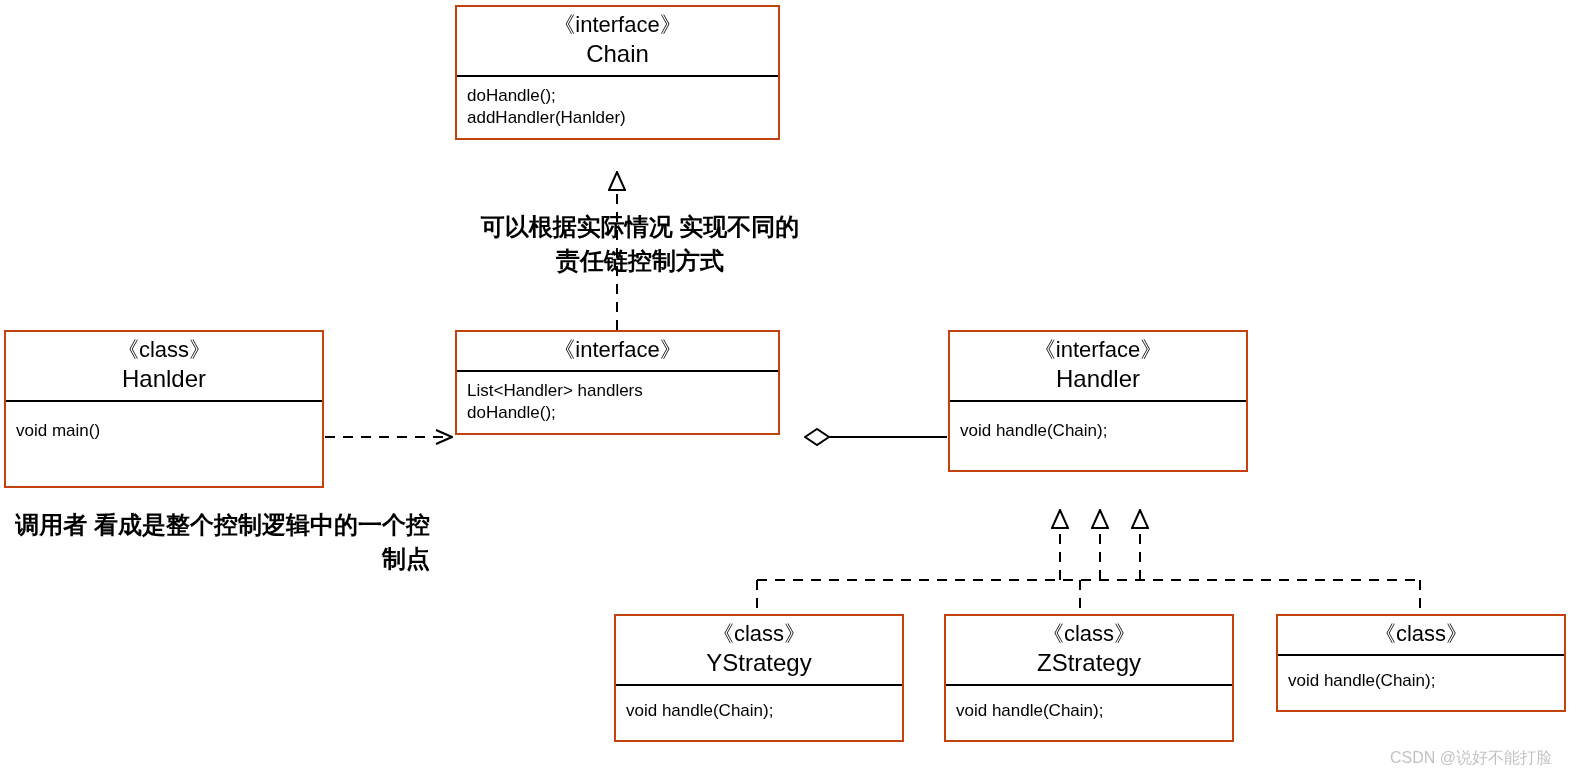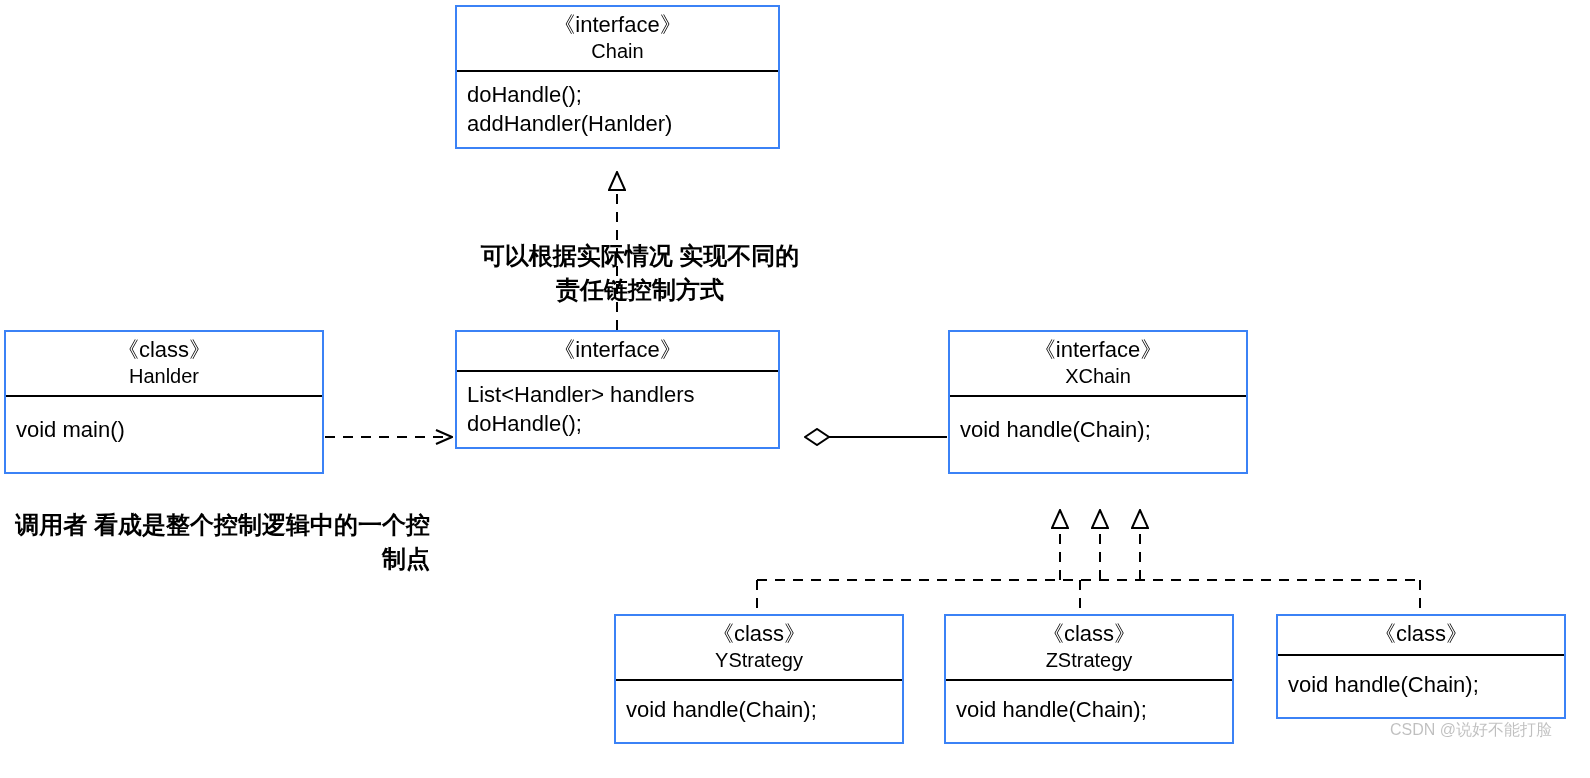--- a/index.html
+++ b/index.html
@@ -7,39 +7,39 @@
     padding: 0;
     width: 1590px;
     height: 778px;
     background: #ffffff;
     font-family: "Microsoft YaHei", "SimSun", Arial, sans-serif;
     position: relative;
     overflow: hidden;
   }
   .uml-box {
     position: absolute;
-    border: 2px solid #3b82f6;
+    border: 2px solid #c2410c;
     background: #fff;
     box-sizing: border-box;
   }
   .uml-head {
     border-bottom: 2px solid #000;
     text-align: center;
     padding: 4px 6px 6px 6px;
     line-height: 1.25;
   }
   .uml-stereo {
     font-size: 22px;
   }
   .uml-name {
-    font-size: 20px;
+    font-size: 24px;
   }
   .uml-body {
     padding: 8px 10px;
-    font-size: 22px;
+    font-size: 17px;
     line-height: 1.35;
     white-space: pre-line;
   }
   .note {
     position: absolute;
     font-weight: 700;
     font-size: 24px;
     text-align: center;
     line-height: 1.4;
     color: #000;
@@ -92,46 +92,46 @@
 
 <div class="uml-box" style="left:455px; top:5px; width:325px;">
   <div class="uml-head">
     <div class="uml-stereo">《interface》</div>
     <div class="uml-name">Chain</div>
   </div>
   <div class="uml-body">doHandle();
 addHandler(Hanlder)</div>
 </div>
 
-<div class="note" style="left:470px; top:210px; width:340px;margin-top:29px;">可以根据实际情况
+<div class="note" style="left:470px; top:210px; width:340px;">可以根据实际情况
 实现不同的责任链控制方式</div>
 
 <div class="uml-box" style="left:4px; top:330px; width:320px;">
   <div class="uml-head">
     <div class="uml-stereo">《class》</div>
     <div class="uml-name">Hanlder</div>
   </div>
-  <div class="uml-body" style="padding-top:18px;padding-bottom:28px;">void main()</div>
+  <div class="uml-body" style="padding-top:18px;padding-bottom:44px;">void main()</div>
 </div>
 
 <div class="note" style="left:0px; top:508px; width:430px;text-align:right;">调用者
 看成是整个控制逻辑中的一个控制点</div>
 
 <div class="uml-box" style="left:455px; top:330px; width:325px;">
   <div class="uml-head">
     <div class="uml-stereo">《interface》</div>
   </div>
   <div class="uml-body">List&lt;Handler&gt; handlers
 doHandle();</div>
 </div>
 
 <div class="uml-box" style="left:948px; top:330px; width:300px;">
   <div class="uml-head">
     <div class="uml-stereo">《interface》</div>
-    <div class="uml-name">XChain</div>
+    <div class="uml-name">Handler</div>
   </div>
   <div class="uml-body" style="padding-top:18px;padding-bottom:28px;">void  handle(Chain);</div>
 </div>
 
 <div class="uml-box" style="left:614px; top:614px; width:290px;">
   <div class="uml-head">
     <div class="uml-stereo">《class》</div>
     <div class="uml-name">YStrategy</div>
   </div>
   <div class="uml-body" style="padding-top:14px;padding-bottom:18px;">void  handle(Chain);</div>
@@ -145,13 +145,13 @@
   <div class="uml-body" style="padding-top:14px;padding-bottom:18px;">void  handle(Chain);</div>
 </div>
 
 <div class="uml-box" style="left:1276px; top:614px; width:290px;">
   <div class="uml-head">
     <div class="uml-stereo">《class》</div>
   </div>
   <div class="uml-body" style="padding-top:14px;padding-bottom:18px;">void  handle(Chain);</div>
 </div>
 
-<div class="watermark" style="left:1390px; top:720px;">CSDN @说好不能打脸</div>
+<div class="watermark" style="left:1390px; top:748px;">CSDN @说好不能打脸</div>
 
 </body></html>

